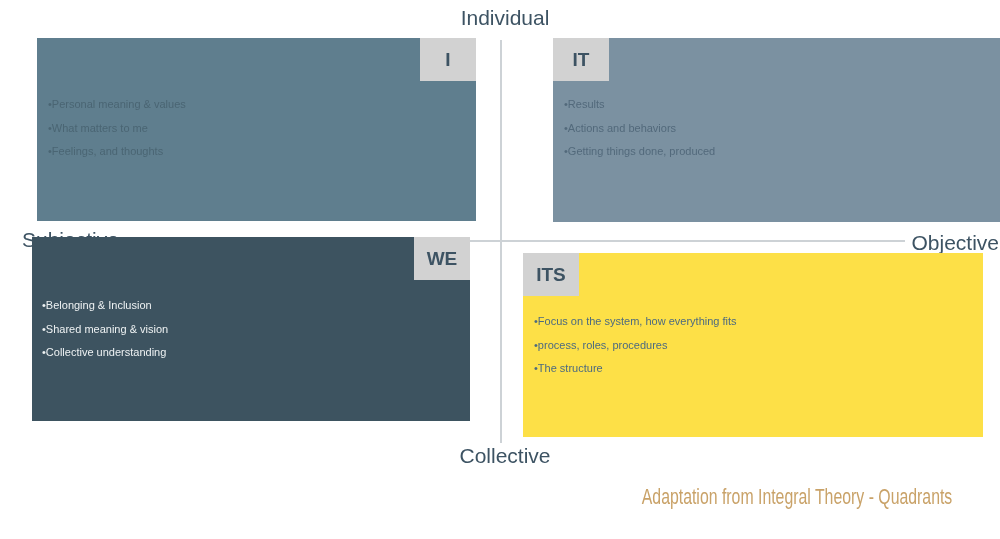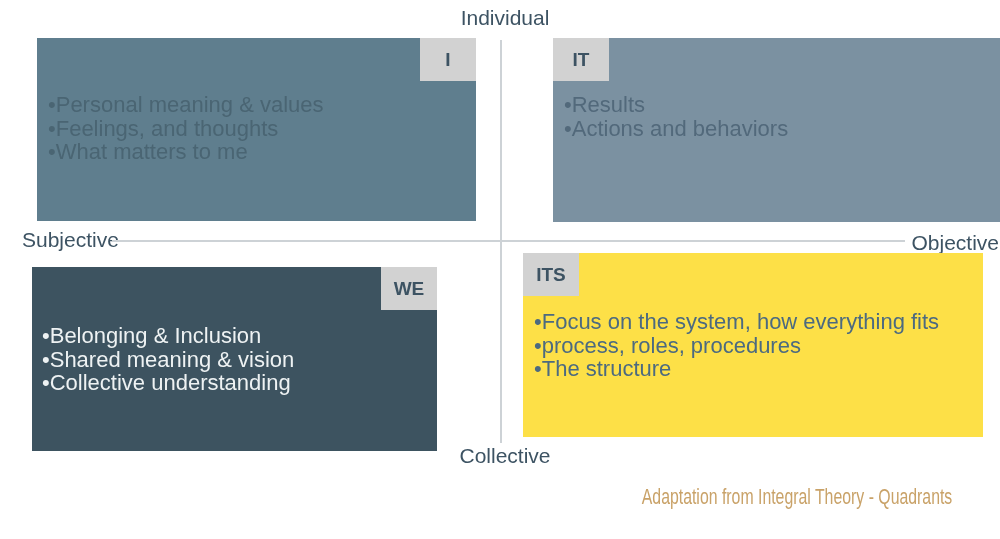--- a/index.html
+++ b/index.html
@@ -35,41 +35,41 @@
     position: absolute;
     left: 112px; top: 240px;
     width: 793px; height: 2px;
     background: #cdd2d6;
   }
   .quad {
     position: absolute;
   }
   .quad-tl { left: 37px;  top: 38px;  width: 439px; height: 183px; background: #5f7e8e; }
   .quad-tr { left: 537px; top: 38px;  width: 488px; height: 184px; background: #7b91a1; margin-left: 16px; }
-  .quad-bl { left: 32px;  top: 267px; width: 405px; height: 184px; background: #3d5360; }
+  .quad-bl { left: 32px;  top: 237px; width: 438px; height: 184px; background: #3d5360; }
   .quad-br { left: 523px; top: 253px; width: 460px; height: 184px; background: #fde047; }
   .tab {
     position: absolute;
     top: 0;
     width: 56px; height: 43px;
     background: #d2d2d2;
     color: #3d5363;
     font-size: 19px;
     font-weight: bold;
     display: flex;
     align-items: center;
     justify-content: center;
   }
   .tab-right { right: 0; }
   .tab-left  { left: 0; }
   .quad-list {
     position: absolute;
     left: 11px;
     top: 55px;
-    font-size: 22px;
+    font-size: 11px;
     line-height: 23.5px;
     white-space: nowrap;
   }
   .quad-bl .quad-list { left: 10px; top: 57px; }
   .quad-br .quad-list { top: 57px; }
   .bullet::before { content: "\2022 "; }
   .quad-tl .quad-list { color: #4a6573; }
   .quad-tr .quad-list { color: #52697b; }
   .quad-bl .quad-list { color: #eef2f3; }
   .quad-br .quad-list { color: #4c6a80; }
@@ -94,30 +94,31 @@
   <div class="axis-label axis-right">Objective</div>
   <div class="axis-label axis-bottom">Collective</div>
 
   <div class="vline"></div>
   <div class="hline"></div>
 
   <div class="quad quad-tl">
     <div class="tab tab-right">I</div>
     <div class="quad-list">
       <div class="bullet">Personal meaning &amp; values</div>
+      <div class="bullet">What matters to me</div>
       <div class="bullet">Feelings, and thoughts</div>
-      <div class="bullet">What matters to me</div>
     </div>
   </div>
 
   <div class="quad quad-tr">
     <div class="tab tab-left">IT</div>
     <div class="quad-list">
       <div class="bullet">Results</div>
       <div class="bullet">Actions and behaviors</div>
+      <div class="bullet">Getting things done, produced</div>
     </div>
   </div>
 
   <div class="quad quad-bl">
     <div class="tab tab-right">WE</div>
     <div class="quad-list">
       <div class="bullet">Belonging &amp; Inclusion</div>
       <div class="bullet">Shared meaning &amp; vision</div>
       <div class="bullet">Collective understanding</div>
     </div>

